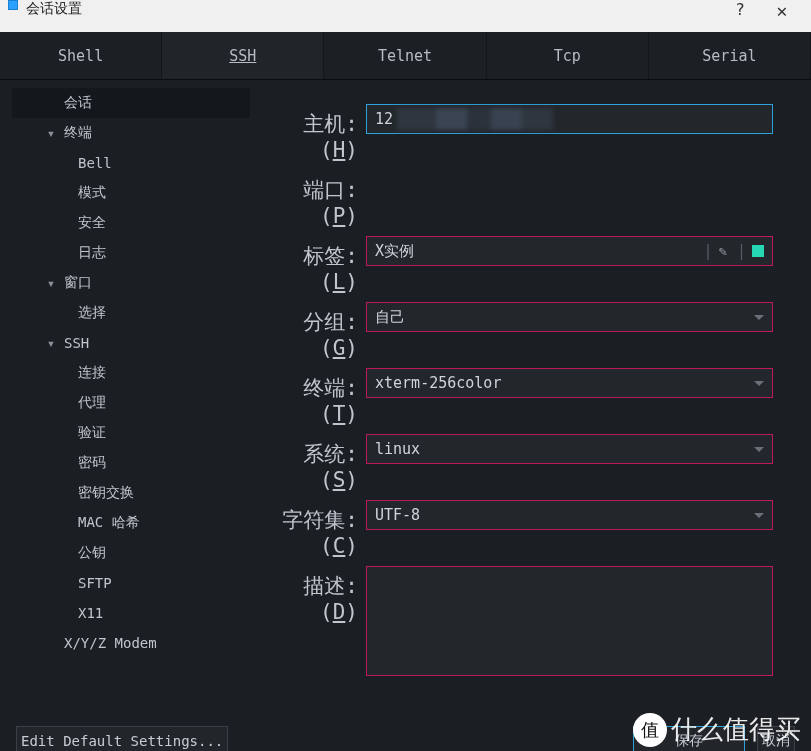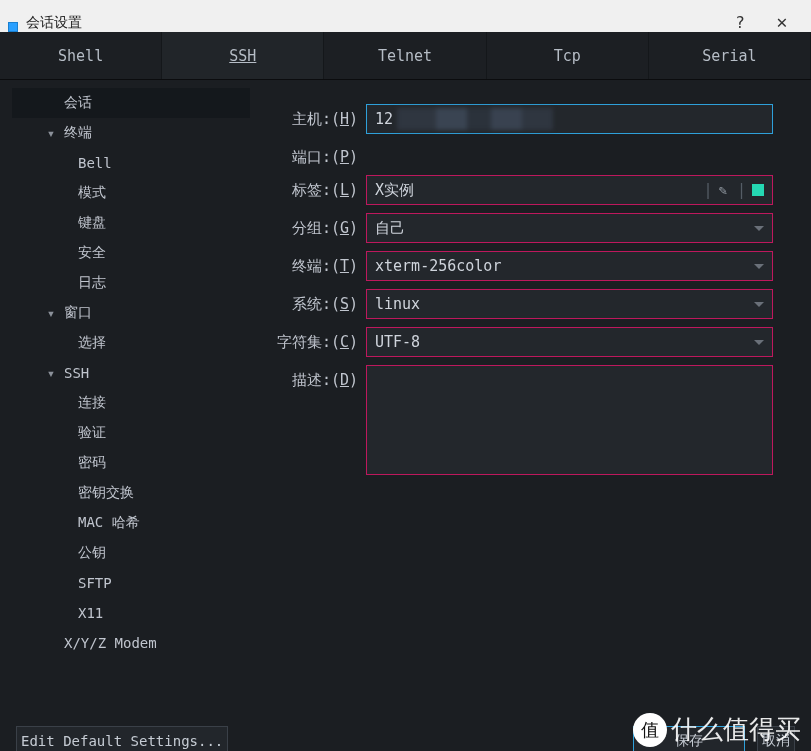--- a/index.html
+++ b/index.html
@@ -6,21 +6,21 @@
     body {
       width: 811px; height: 751px;
       background: #1b1e22;
       font-family: "Microsoft YaHei", "DejaVu Sans Mono", monospace;
       font-size: 14px; color: #c0c5ce;
       overflow: hidden; position: relative;
     }
     
     .title-bar {
       height: 32px; background: #f0f0f0; color: #222;
-      display: flex; align-items: flex-end; padding: 0 8px;
+      display: flex; align-items: flex-start; padding: 0 8px;
       font-size: 14px;
     }
     .title-bar .app-icon { width: 10px; height: 10px; background: #2aa0ff; border: 1px solid #1a80d0; margin-right: 8px; }
     .title-bar .title { flex: 1; }
     .title-bar .btn { width: 42px; text-align: center; font-size: 16px; color: #333; }
     .title-bar .btn.close { font-size: 18px; }
     
     .top-tabs { display: flex; background: #1c1f23; border-bottom: 1px solid #0b0c0e; height: 48px; }
     .top-tabs .tab {
       flex: 1; display: flex; align-items: center; justify-content: center;
@@ -38,21 +38,21 @@
     }
     .tree-item.selected { background: #14181c; }
     .tree-item .caret { width: 14px; display: inline-flex; justify-content: center; color: #8b919a; }
     .tree-item .label { padding-left: 6px; }
     .tree-item.level-1 { padding-left: 32px; }
     .tree-item.level-2 { padding-left: 60px; }
     
     .form { flex: 1; padding: 24px 38px 12px 22px; }
     .row { display: flex; align-items: flex-start; margin-bottom: 8px; }
     .row .label {
-      width: 86px; text-align: right; color: #c0c5ce; font-size: 15px;
+      width: 86px; text-align: right; color: #c0c5ce; font-size: 21px;
       padding-top: 6px;
     }
     .row .label .u { text-decoration: underline; }
     .field {
       flex: 1; margin-left: 8px; height: 30px;
       background: #23272c; border: 1px solid #be185d;
       display: flex; align-items: center; padding: 0 8px;
       color: #cfd4dc; font-family: monospace; font-size: 15px;
       position: relative;
     }
@@ -130,41 +130,41 @@
         <span class="caret">▾</span>
         <span class="label">终端</span>
       </div>
       <div class="tree-item level-2">
         <span class="label">Bell</span>
       </div>
       <div class="tree-item level-2">
         <span class="label">模式</span>
       </div>
       <div class="tree-item level-2">
-        <span class="label">键盘</span>
-      </div>
-      <div class="tree-item level-2">
         <span class="label">安全</span>
       </div>
       <div class="tree-item level-2">
         <span class="label">日志</span>
       </div>
       <div class="tree-item level-1">
         <span class="caret">▾</span>
         <span class="label">窗口</span>
       </div>
       <div class="tree-item level-2">
         <span class="label">选择</span>
       </div>
       <div class="tree-item level-1">
         <span class="caret">▾</span>
         <span class="label">SSH</span>
       </div>
       <div class="tree-item level-2">
         <span class="label">连接</span>
+      </div>
+      <div class="tree-item level-2">
+        <span class="label">代理</span>
       </div>
       <div class="tree-item level-2">
         <span class="label">验证</span>
       </div>
       <div class="tree-item level-2">
         <span class="label">密码</span>
       </div>
       <div class="tree-item level-2">
         <span class="label">密钥交换</span>
       </div>

